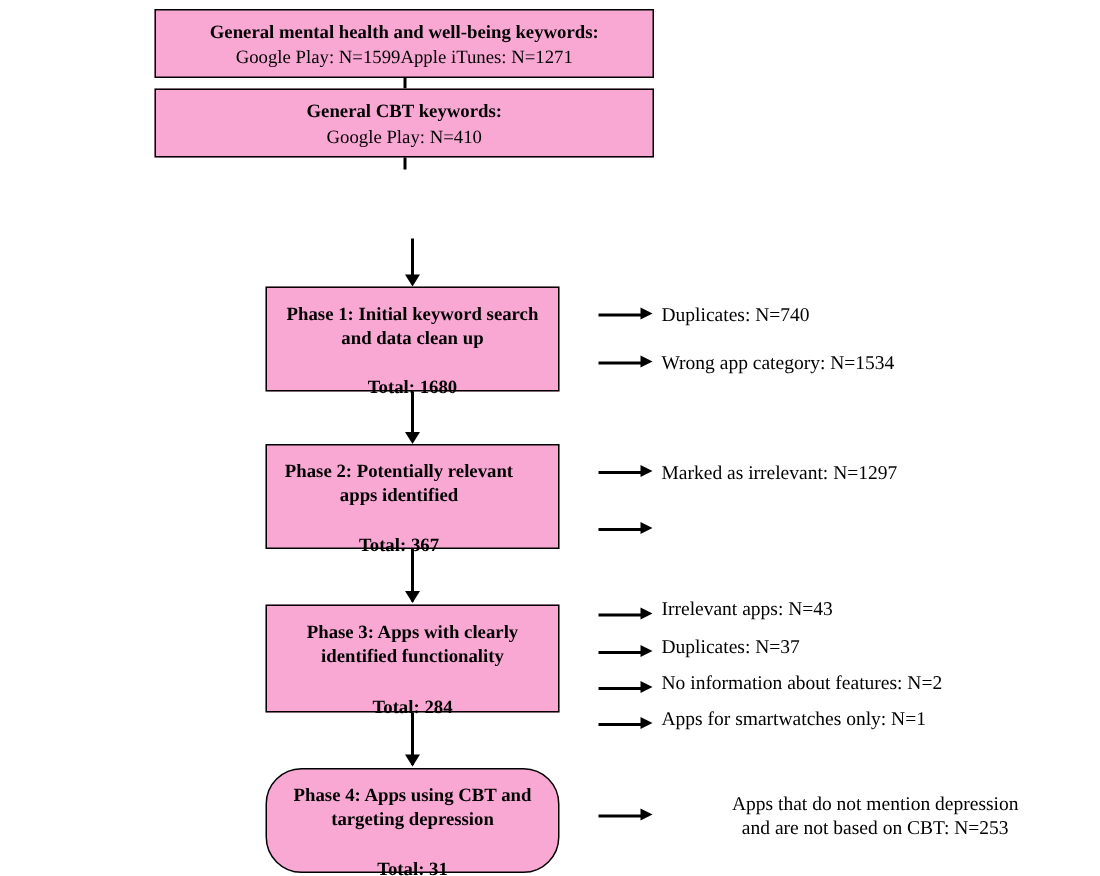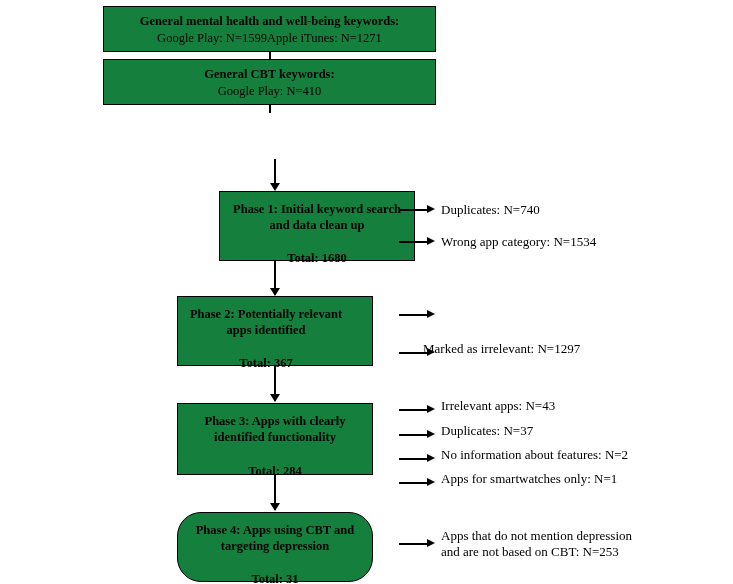--- a/index.html
+++ b/index.html
@@ -19,21 +19,21 @@
     position: absolute;
     left: 0;
     top: 0;
     width: 733px;
     height: 584px;
   }
   .box {
     position: absolute;
     box-sizing: border-box;
     border: 1.6px solid #000;
-    background: #15803d;
+    background: #f9a8d4;
     text-align: center;
   }
   .kw-row {
     display: flex;
     justify-content: center;
     align-items: baseline;
     font-size: 12.5px;
     line-height: 16px;
     white-space: nowrap;
   }
@@ -105,21 +105,21 @@
       <span>Google Play: N=410</span>
     </div>
   </div>
 
   <div class="v-line" style="left:269px; top:105px; width:1.6px; height:8px;"></div>
 
 
   <div class="v-line" style="left:274px; top:159px; width:1.6px; height:28px;"></div>
   <div class="arrow-head-down" style="left:270px; top:183px;"></div>
 
-  <div class="box" style="left:177px; top:191px; width:196px; height:70px; padding:9px 6px 0 6px;margin-left:42px;">
+  <div class="box" style="left:177px; top:191px; width:196px; height:70px; padding:9px 6px 0 6px;">
     <span class="phase-title">Phase 1: Initial keyword search
 and data clean up</span>
     <span class="phase-total" style="margin-top:17px;">Total: 1680</span>
   </div>
 
   <div class="h-line" style="left:399px; top:209px; width:30px; height:1.6px;"></div>
   <div class="arrow-head-right" style="left:427px; top:205px;"></div>
   <div class="side-label" style="left:441px; top:202px; width:270px;">Duplicates: N=740</div>
 
   <div class="h-line" style="left:399px; top:241px; width:30px; height:1.6px;"></div>
@@ -130,21 +130,21 @@
   <div class="arrow-head-down" style="left:270px; top:288px;"></div>
 
   <div class="box" style="left:177px; top:296px; width:196px; height:70px; padding:9px 24px 0 6px;">
     <span class="phase-title">Phase 2: Potentially relevant
 apps identified</span>
     <span class="phase-total" style="margin-top:17px;">Total: 367</span>
   </div>
 
   <div class="h-line" style="left:399px; top:314px; width:30px; height:1.6px;"></div>
   <div class="arrow-head-right" style="left:427px; top:310px;"></div>
-  <div class="side-label" style="left:423px; top:307px; width:270px;margin-top:34px;">Marked as irrelevant: N=1297</div>
+  <div class="side-label" style="left:441px; top:307px; width:270px;">Marked as irrelevant: N=1297</div>
 
   <div class="h-line" style="left:399px; top:352px; width:30px; height:1.6px;"></div>
   <div class="arrow-head-right" style="left:427px; top:348px;"></div>
 
   <div class="v-line" style="left:274px; top:366px; width:1.6px; height:35px;"></div>
   <div class="arrow-head-down" style="left:270px; top:394px;"></div>
 
   <div class="box" style="left:177px; top:403px; width:196px; height:72px; padding:9px 6px 0 6px;">
     <span class="phase-title">Phase 3: Apps with clearly
 identified functionality</span>
@@ -171,16 +171,16 @@
   <div class="arrow-head-down" style="left:270px; top:503px;"></div>
 
   <div class="box" style="left:177px; top:512px; width:196px; height:70px; padding:9px 6px 0 6px;border-radius:24px;">
     <span class="phase-title">Phase 4: Apps using CBT and
 targeting depression</span>
     <span class="phase-total" style="margin-top:17px;">Total: 31</span>
   </div>
 
   <div class="h-line" style="left:399px; top:543px; width:30px; height:1.6px;"></div>
   <div class="arrow-head-right" style="left:427px; top:539px;"></div>
-  <div class="side-label" style="left:441px; top:528px; width:285px;">Apps that do not mention depression
+  <div class="side-label" style="left:441px; top:528px; width:285px;text-align:center;">Apps that do not mention depression
 and are not based on CBT: N=253</div>
 
 </div>
 
 </body></html>

